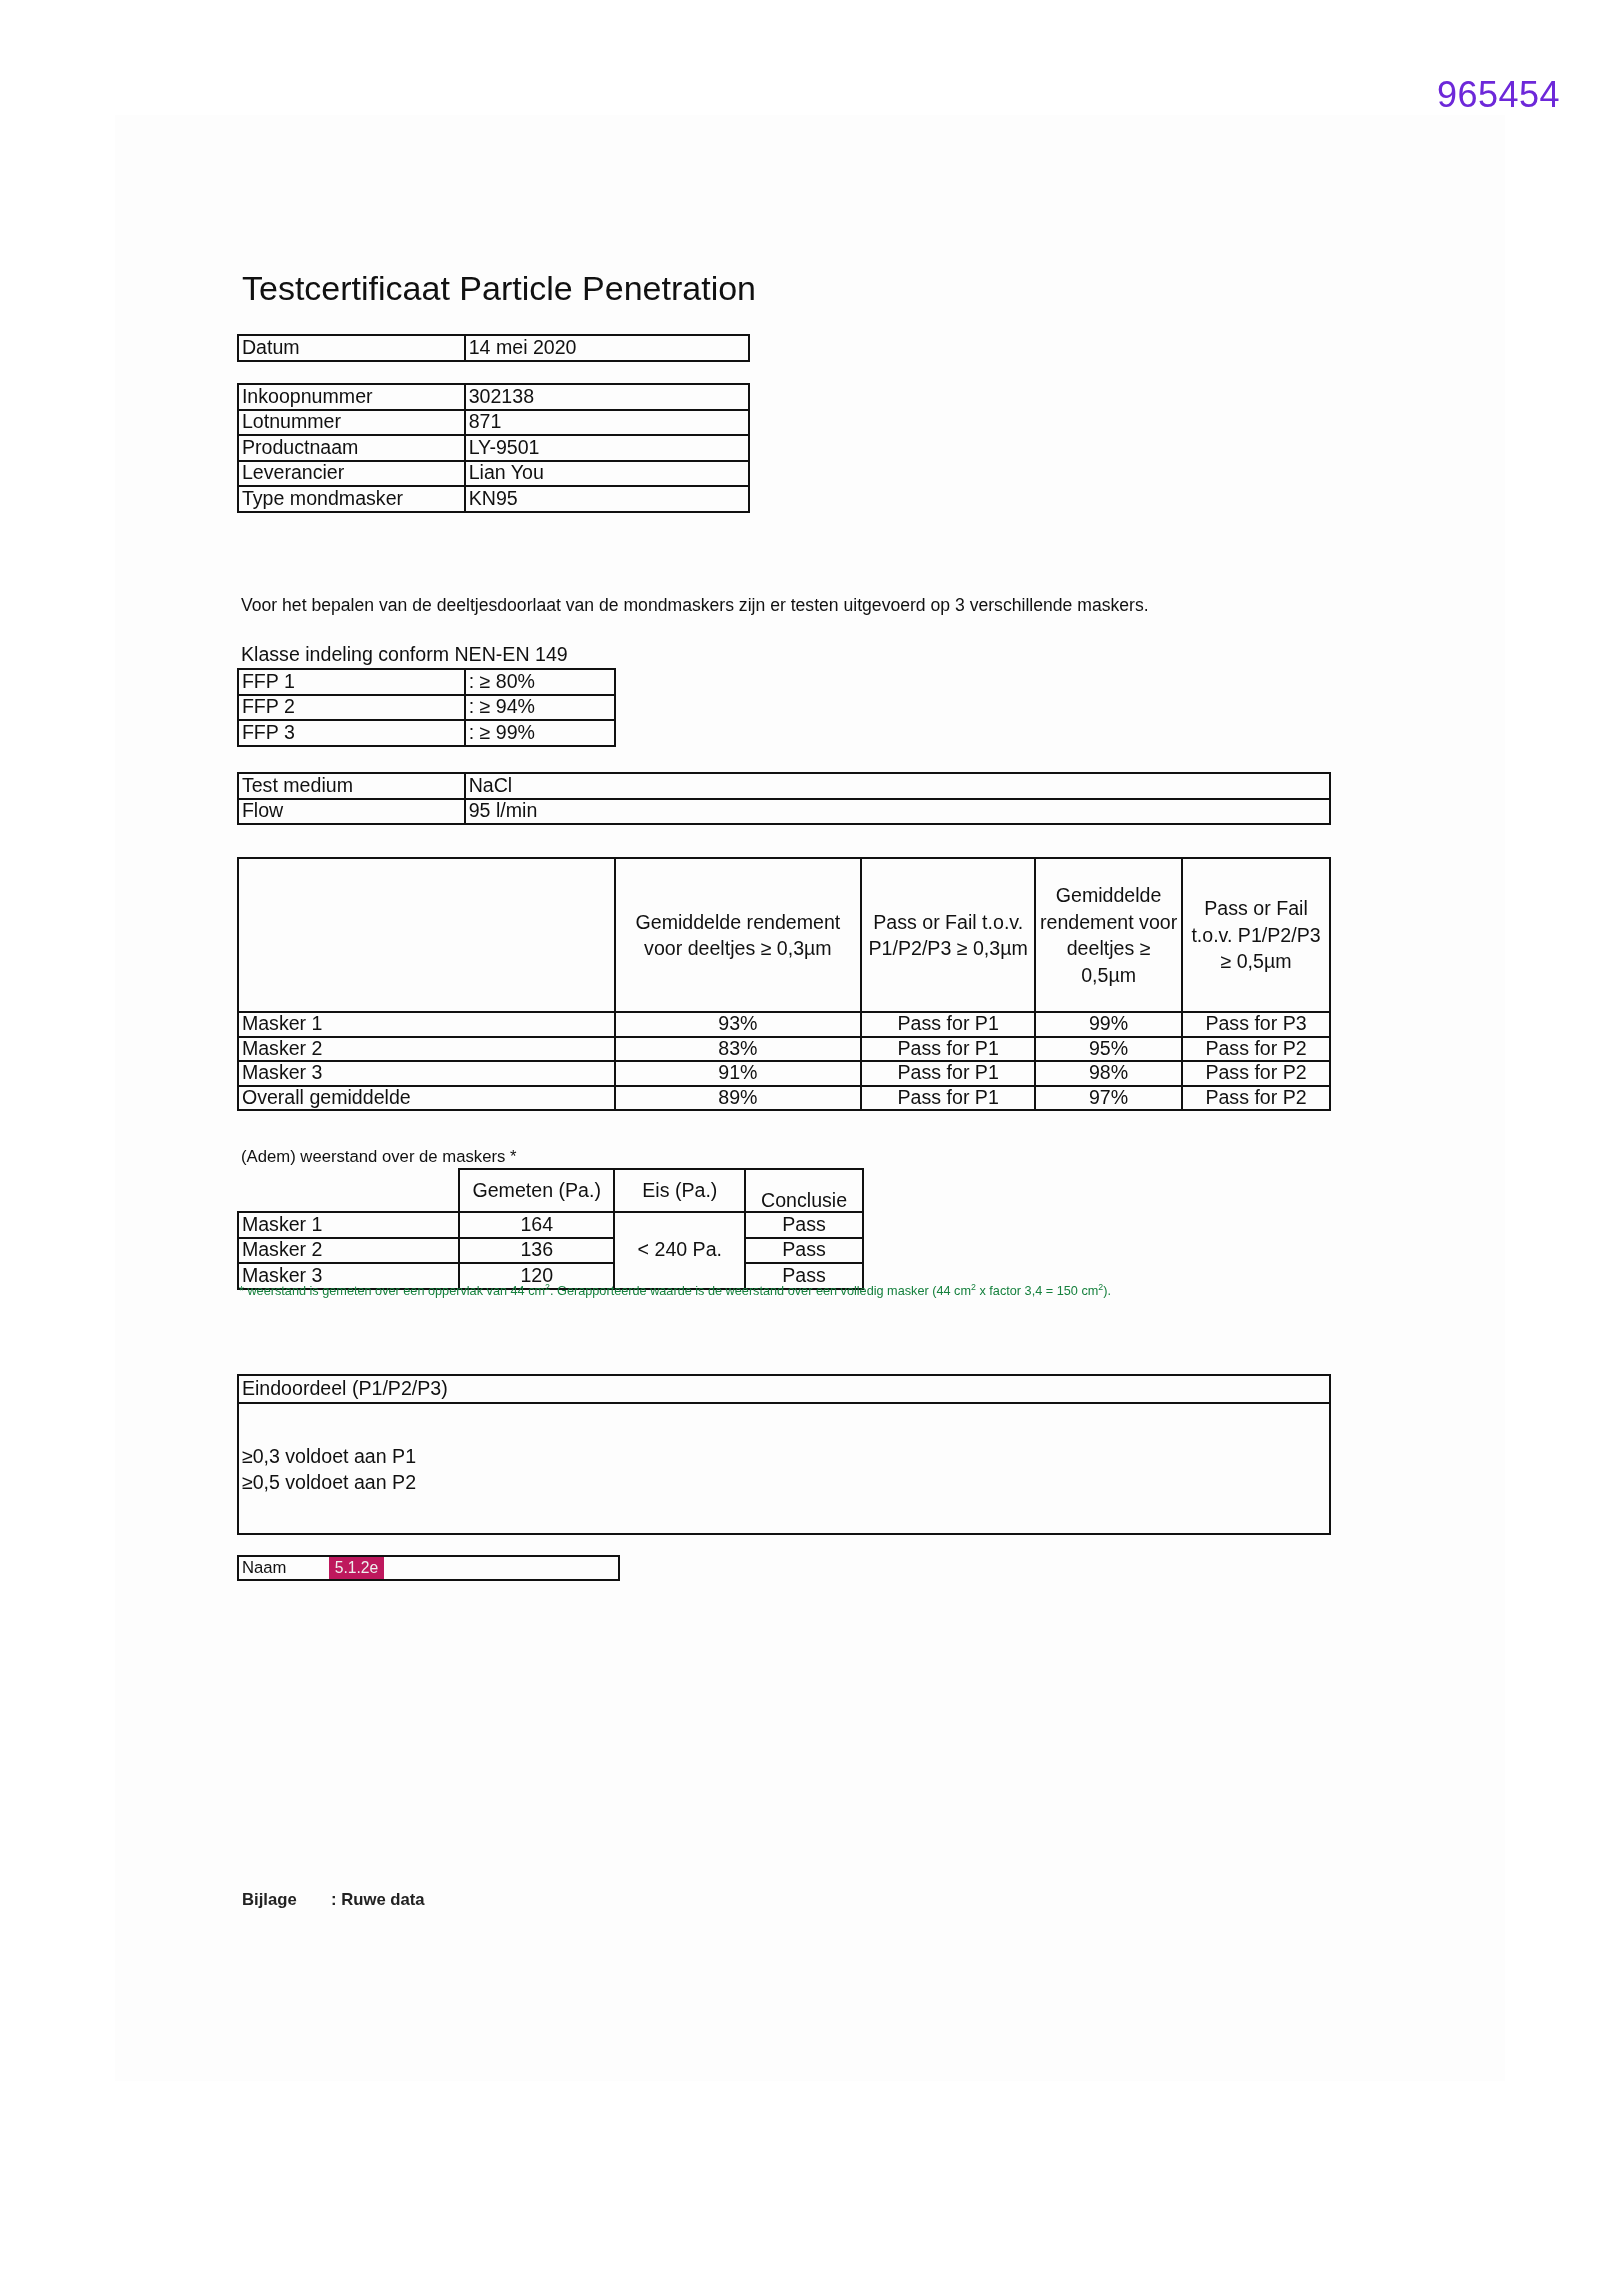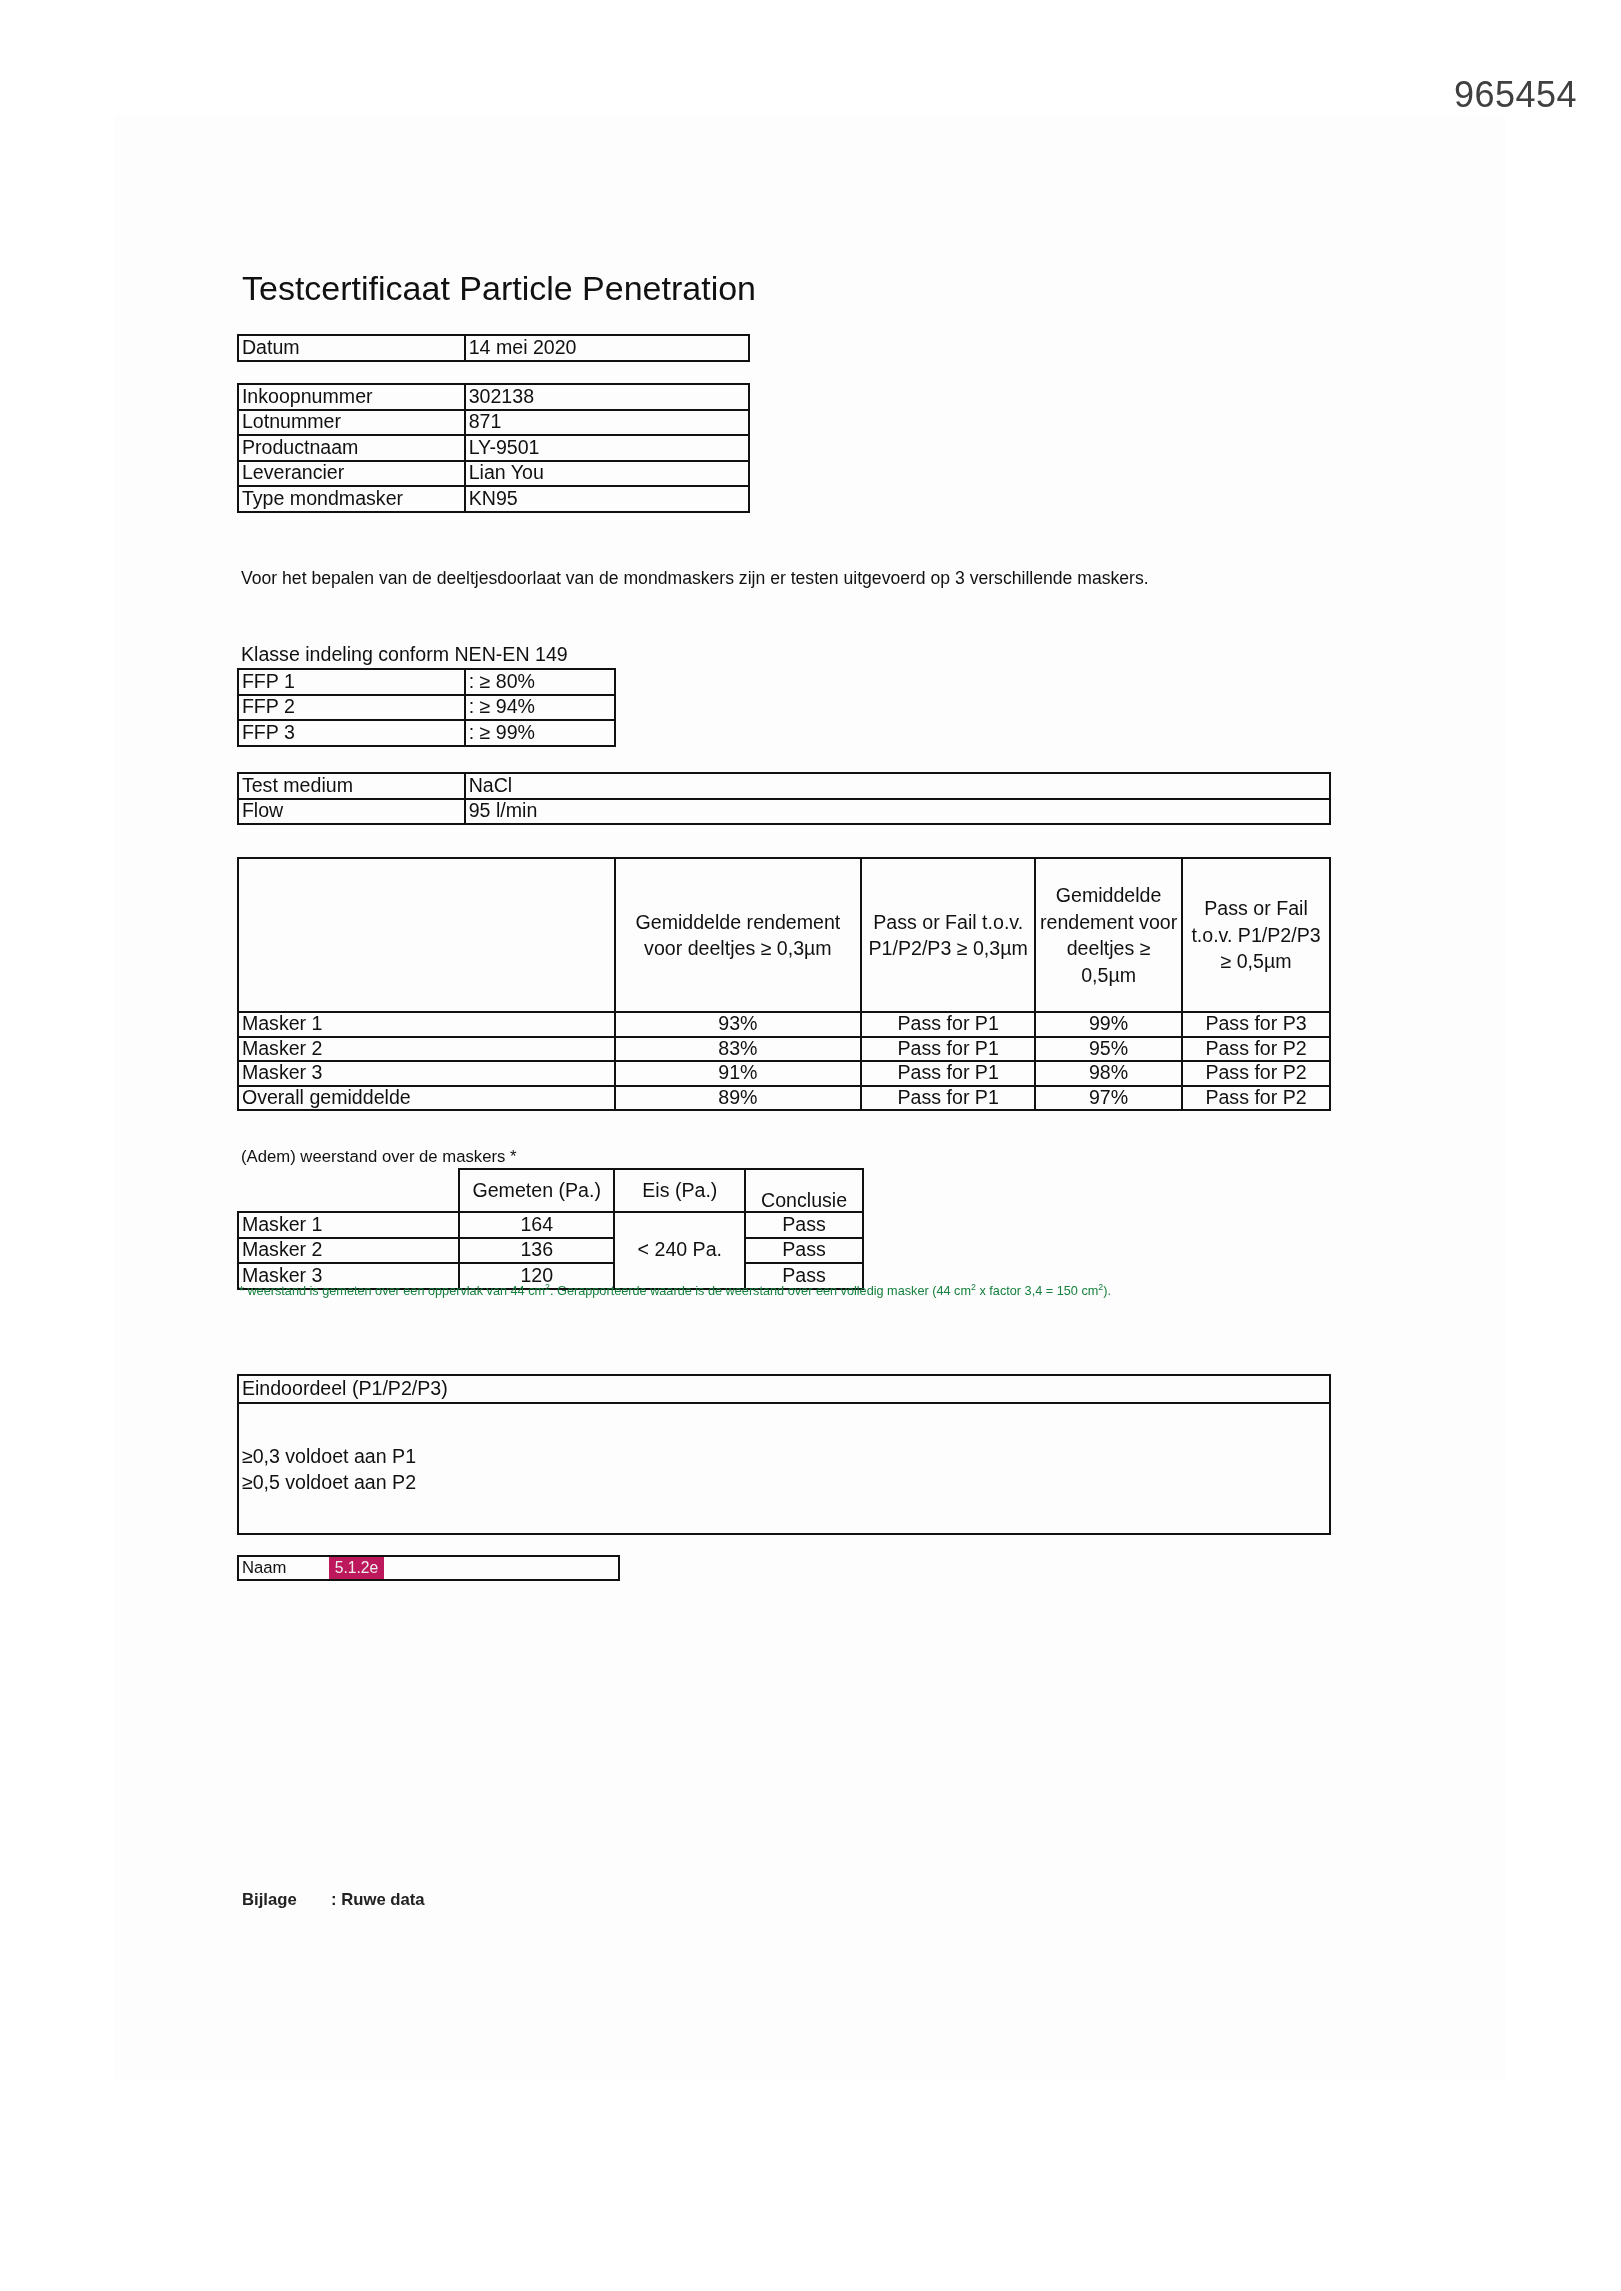--- a/index.html
+++ b/index.html
@@ -1,33 +1,33 @@
 <!DOCTYPE html>
 <html><head>
   <meta charset="utf-8">
   <style>
     html, body { margin: 0; padding: 0; background: #ffffff; }
     body { width: 1621px; height: 2292px; position: relative; overflow: hidden;
            font-family: "Liberation Sans", sans-serif; color: #111; }
     .page-tint { position: absolute; left: 115px; top: 115px; width: 1390px; height: 1966px; background: #fdfdfd; }
     .abs { position: absolute; }
-    .doc-number { left: 1437px; top: 74px; font-size: 36px; color: #404040; letter-spacing: 0.5px; margin-left: 17px; }
+    .doc-number { left: 1437px; top: 74px; font-size: 36px; color: #6d28d9; letter-spacing: 0.5px; }
     .title { left: 242px; top: 269px; font-size: 34px; color: #111; }
 
     table.grid { border-collapse: collapse; position: absolute; }
     table.grid td { border: 2px solid #111; padding: 0 2.9px; font-size: 19.6px; line-height: 21.6px; height: 23.5px; white-space: nowrap; vertical-align: middle; }
     table.grid.thick { border: 2.9px solid #111; }
 
     .datum { left: 237px; top: 334px; width: 513px; }
     .datum td { height: 23.5px; }
     .info { left: 237px; top: 383px; width: 513px; }
     .info td { height: 22.5px; }
     .c1 { width: 219px; }
 
-    .intro { left: 241px; top: 567px; font-size: 17.6px; line-height: 23.5px; color: #111; }
+    .intro { left: 241px; top: 594px; font-size: 17.6px; line-height: 23.5px; color: #111; }
     .klasse-title { left: 241px; top: 643px; font-size: 19.6px; }
     .klasse { left: 237px; top: 668px; width: 379px; }
     .klasse td { height: 22.5px; }
 
     .medium { left: 237px; top: 772px; width: 1094px; }
     .medium td { height: 27.4px; }
 
     .results { left: 237px; top: 857px; width: 1094px; }
     .results td { font-size: 19.6px; }
     .results .hdr td { height: 152px; text-align: center; white-space: normal; line-height: 26.5px; }

